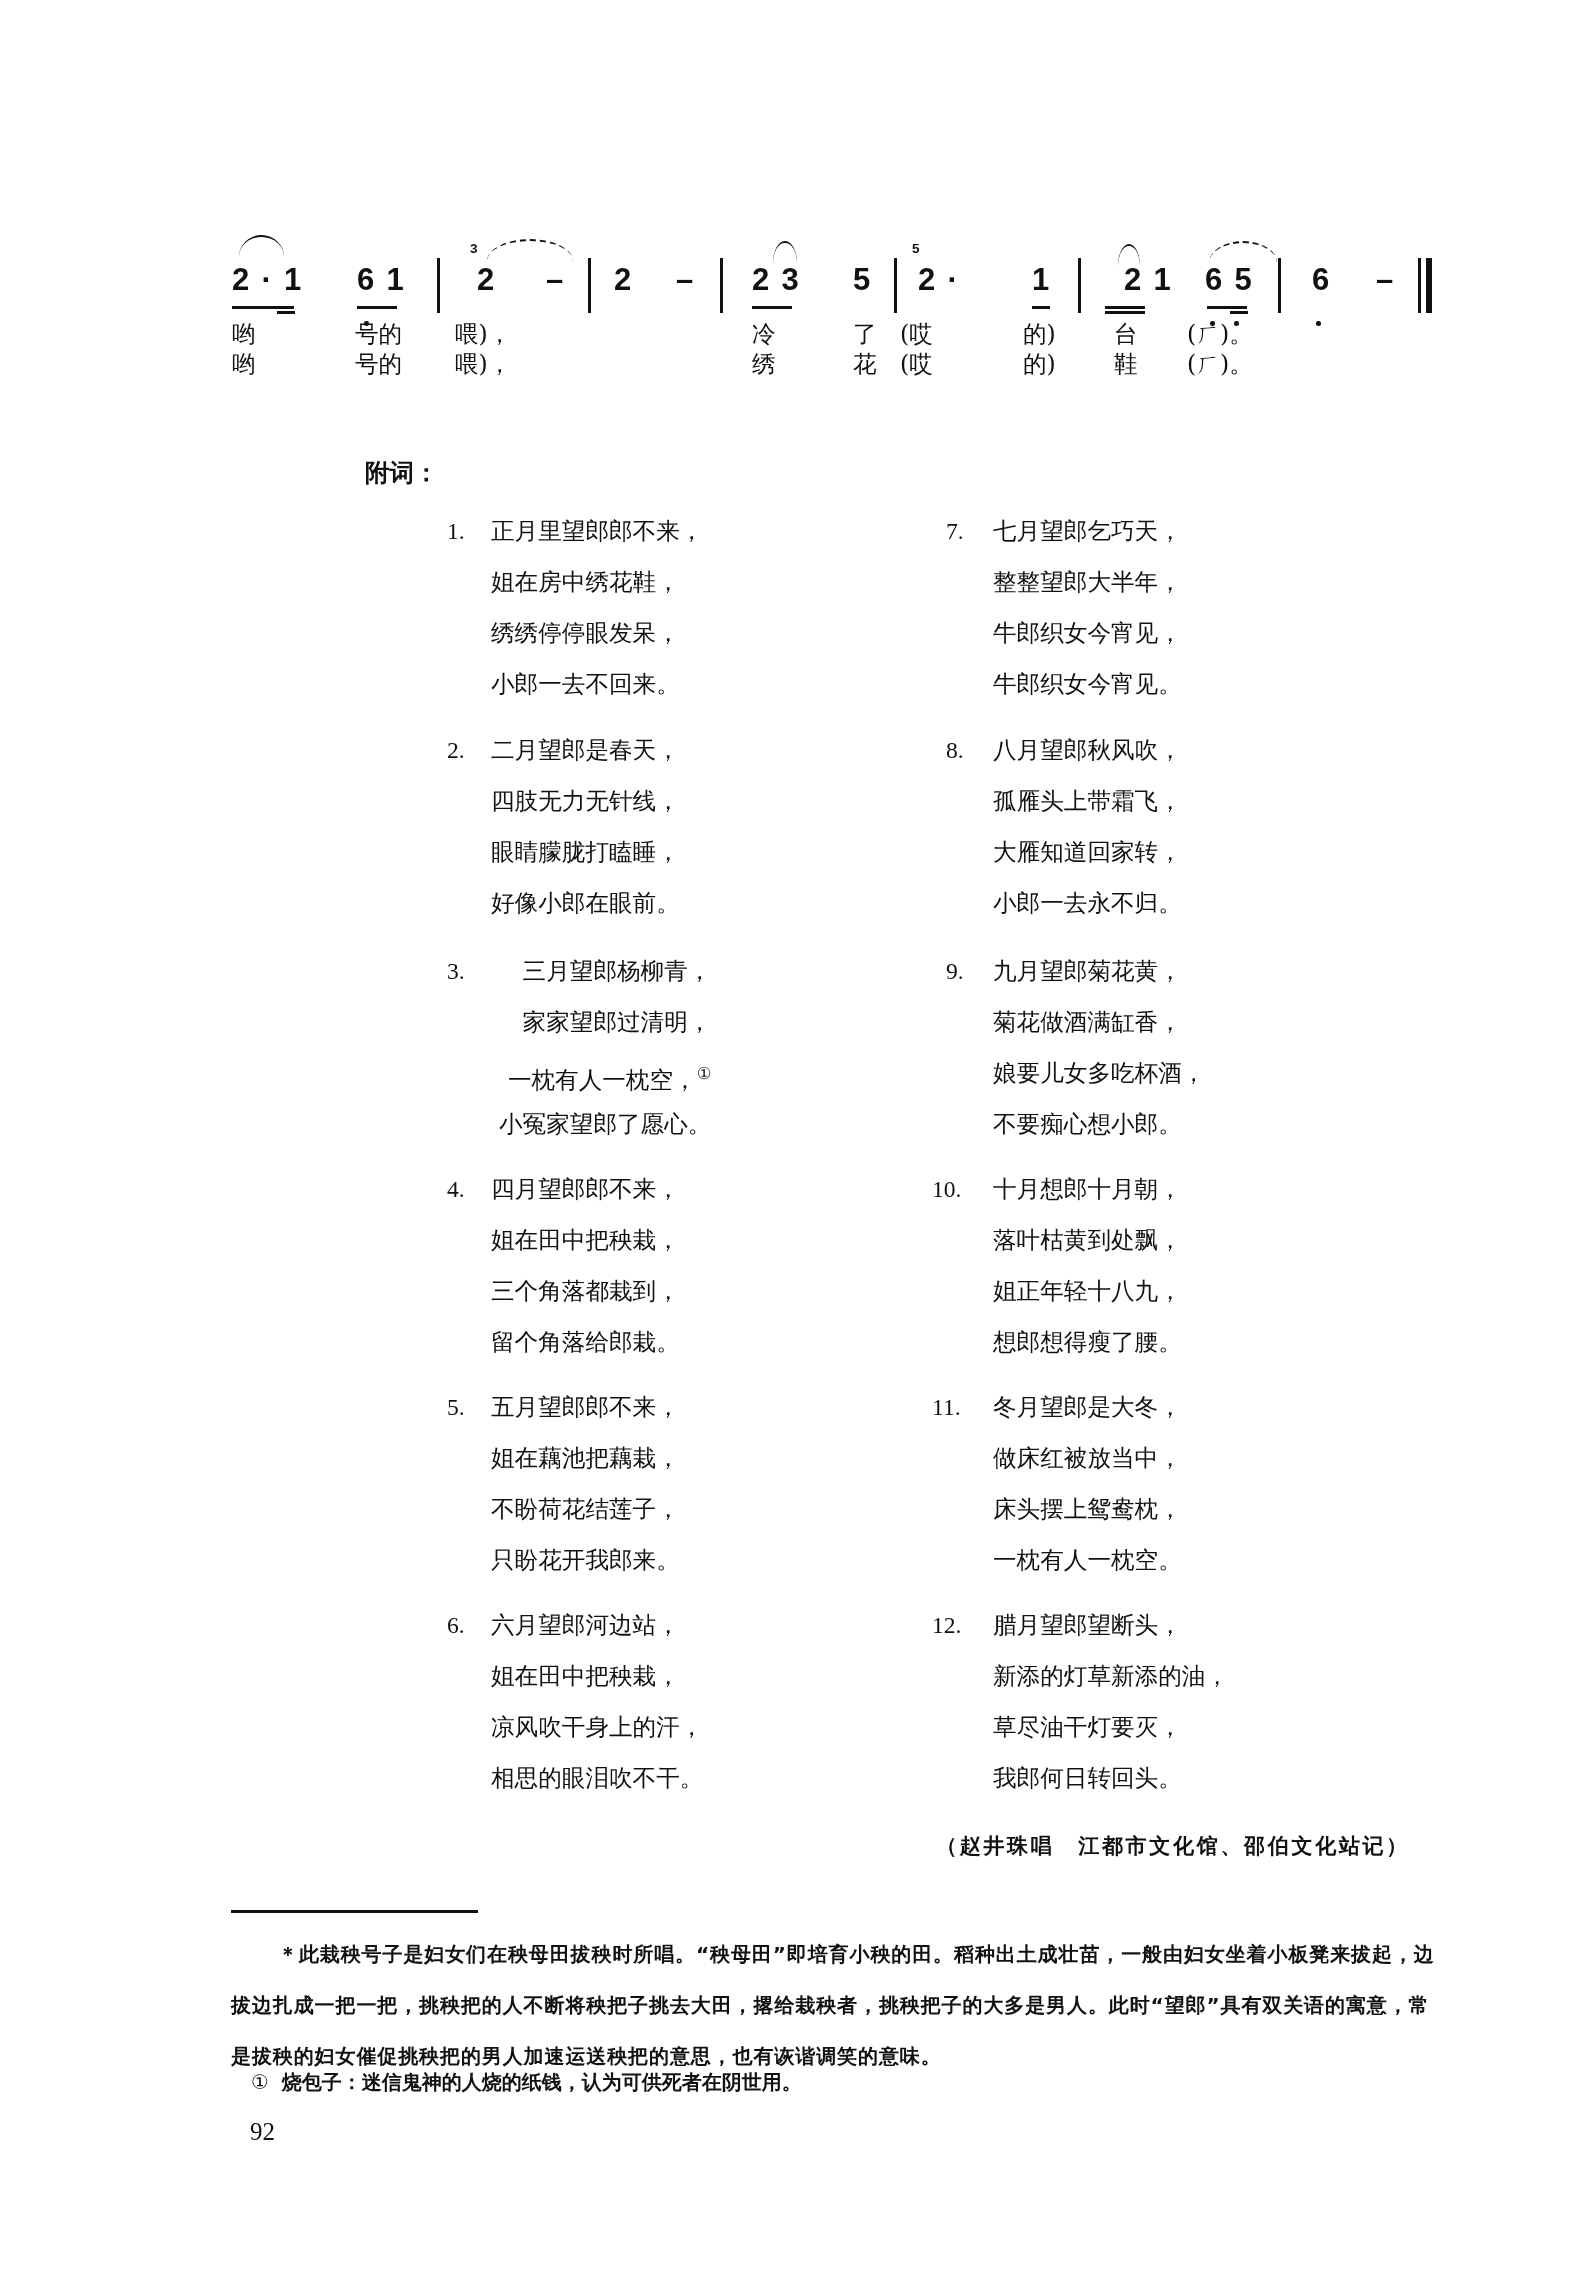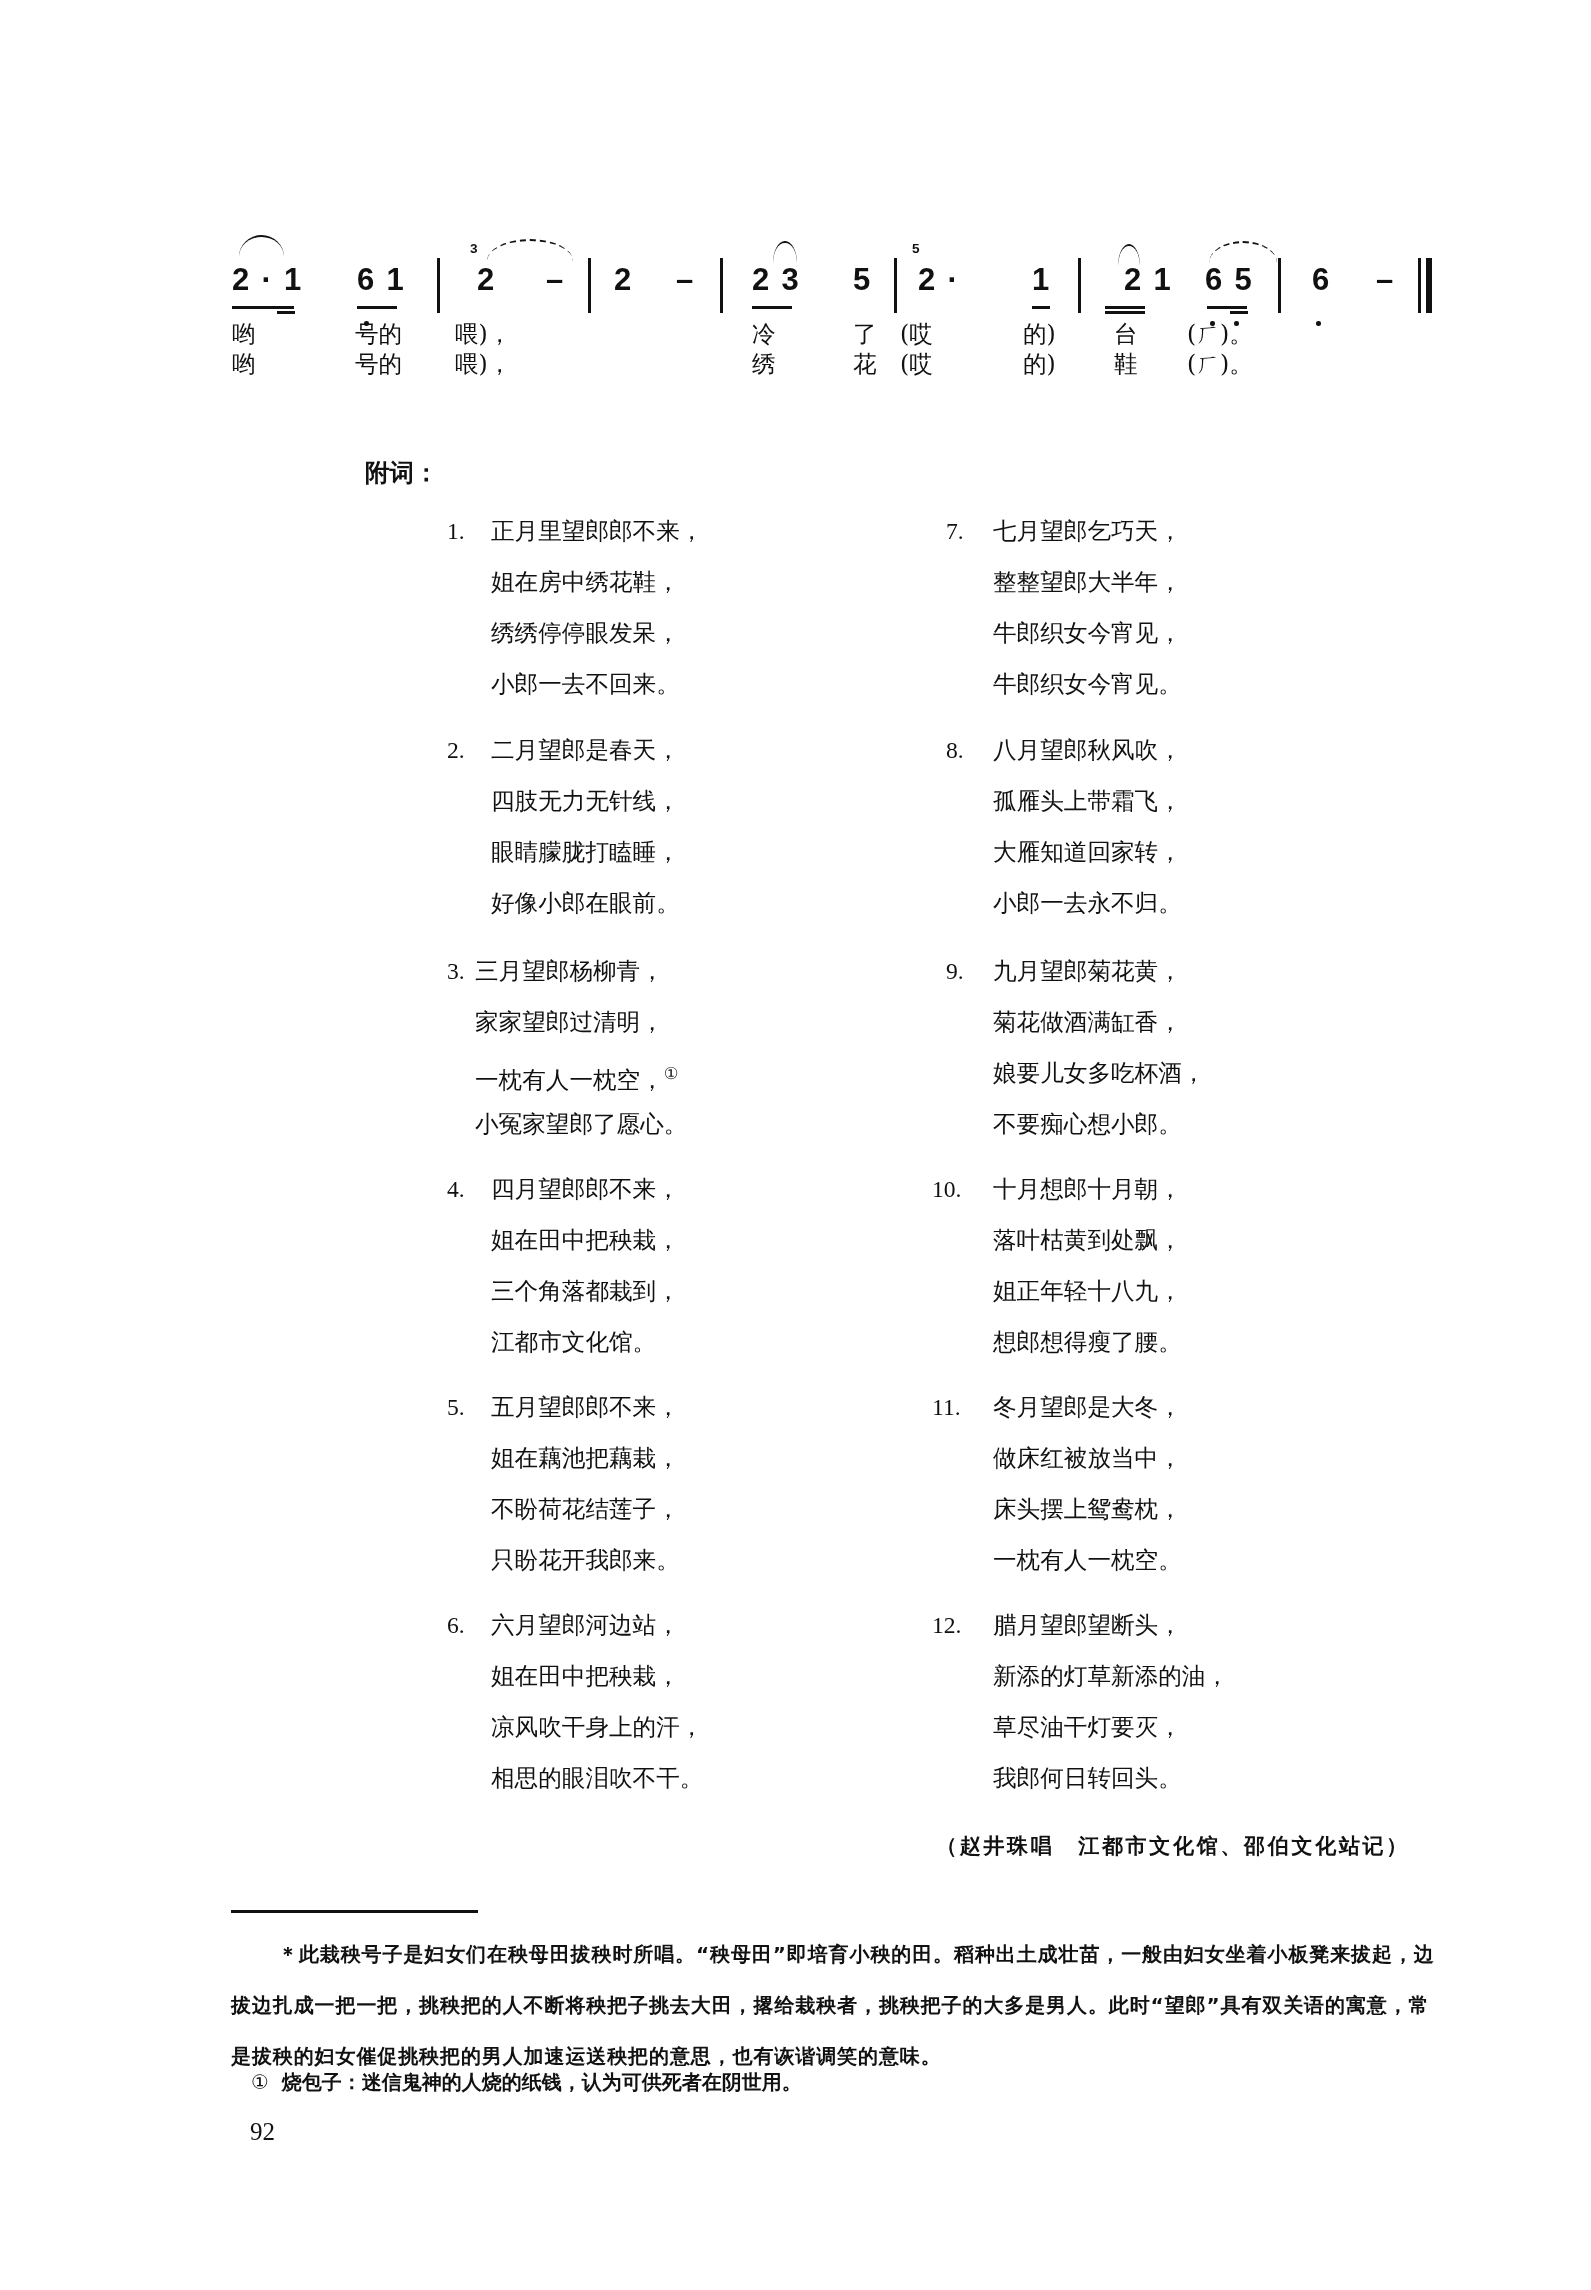--- a/index.html
+++ b/index.html
@@ -148,34 +148,34 @@
   <span class="num">2.</span>
   <div class="lines" style="left:44px;">
     <div class="line">二月望郎是春天，</div>
     <div class="line">四肢无力无针线，</div>
     <div class="line">眼睛朦胧打瞌睡，</div>
     <div class="line">好像小郎在眼前。</div>
   </div>
 </div>
 <div class="verse" style="left:447px; top:946px;">
   <span class="num">3.</span>
-  <div class="lines" style="left:28px;">
+  <div class="lines" style="left:52px;text-align:right;">
     <div class="line">三月望郎杨柳青，</div>
     <div class="line">家家望郎过清明，</div>
     <div class="line"><span>一枕有人一枕空，</span><sup style="font-size:16.4px;">①</sup></div>
     <div class="line">小冤家望郎了愿心。</div>
   </div>
 </div>
 <div class="verse" style="left:447px; top:1164px;">
   <span class="num">4.</span>
   <div class="lines" style="left:44px;">
     <div class="line">四月望郎郎不来，</div>
     <div class="line">姐在田中把秧栽，</div>
     <div class="line">三个角落都栽到，</div>
-    <div class="line">江都市文化馆。</div>
+    <div class="line">留个角落给郎栽。</div>
   </div>
 </div>
 <div class="verse" style="left:447px; top:1382px;">
   <span class="num">5.</span>
   <div class="lines" style="left:44px;">
     <div class="line">五月望郎郎不来，</div>
     <div class="line">姐在藕池把藕栽，</div>
     <div class="line">不盼荷花结莲子，</div>
     <div class="line">只盼花开我郎来。</div>
   </div>

